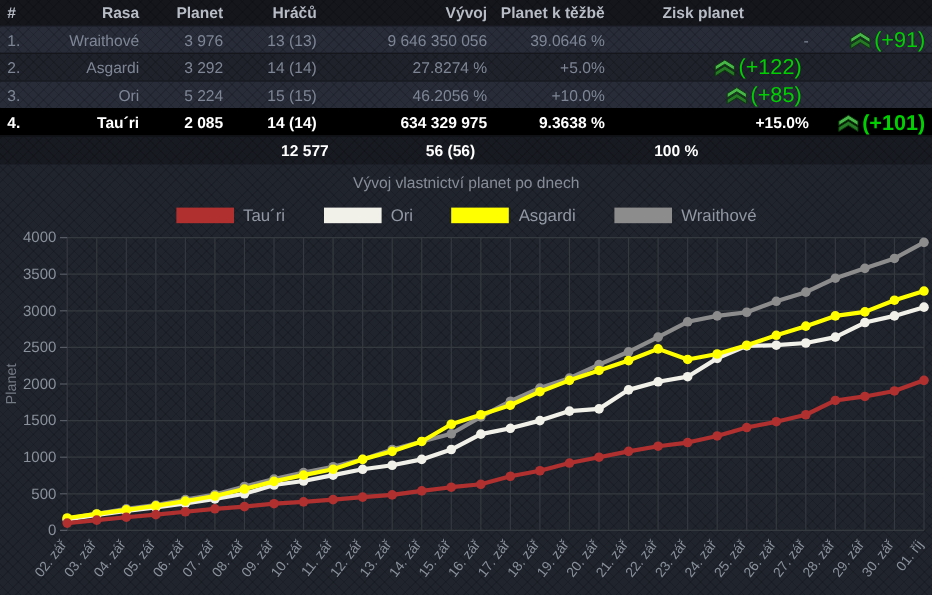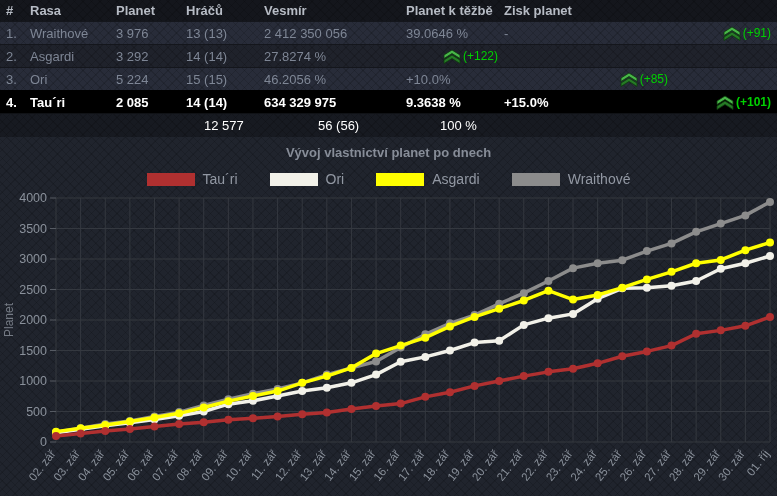--- a/index.html
+++ b/index.html
@@ -27,33 +27,33 @@
     height:21px;background-color:#14161c;color:#b7bcc5;
     font-weight:bold;font-size:13px;
   }
   .trow{
     height:22px;font-size:13px;color:#7e8695;border-top:1px solid #14161c;
   }
   .trow.odd{background-color:#282c39;}
   .trow.even{background-color:#1f222b;}
   .trow.hl{background-color:#000;color:#fff;font-weight:bold;border-top:1px solid #000;}
   .trow.totals{
-    height:23px;background-color:#171a21;color:#fff;font-weight:normal;border-top:1px solid #101216;gap:44px;
-  }
-  .c{text-align:left;}
+    height:23px;background-color:#171a21;color:#fff;font-weight:bold;border-top:1px solid #101216;gap:44px;
+  }
+  .c{text-align:right;}
   .l{text-align:left;padding-left:6px;}
-  .r{text-align:left;padding-right:6px;}
+  .r{text-align:center;padding-right:6px;}
   .gain{
     color:#00d000;display:flex;align-items:center;justify-content:flex-end;
-    gap:1px;padding-right:6px;font-size:12px;
+    gap:1px;padding-right:6px;font-size:18px;
   }
   .gain svg{display:block;}
   
   .chart-title{
-    text-align:center;color:#878d98;font-weight:bold;font-size:13px;
+    text-align:center;color:#878d98;font-weight:normal;font-size:13px;
     padding:8px 0 2px 0;
   }
   .legend{
     display:flex;justify-content:center;align-items:center;gap:32px;
     margin:8px 0 2px 0;height:18px;
   }
   .legend-item{display:flex;align-items:center;gap:8px;cursor:pointer;}
   .legend-swatch{width:48px;height:13px;}
   .legend-label{color:#9298a3;font-size:14px;}
   svg text{font-family:"Liberation Sans", sans-serif;}
@@ -61,48 +61,49 @@
 </head>
 <body>
 
 <div>
 
   <div class="grid-row thead pattern">
     <div class="l">#</div>
     <div class="c">Rasa</div>
     <div class="c">Planet</div>
     <div class="c">Hráčů</div>
-    <div class="c">Vesmír</div>
+    <div class="c">Vývoj</div>
     <div class="c">Planet k těžbě</div>
     <div class="r">Zisk planet</div>
   </div>
 
   <div class="grid-row trow odd pattern">
     <div class="l cell">1.</div>
     <div class="c cell">Wraithové</div>
     <div class="c cell">3 976</div>
     <div class="c cell">13 (13)</div>
-    <div class="c cell">2 412 350 056</div>
+    <div class="c cell">9 646 350 056</div>
     <div class="c cell">39.0646 %</div>
     <div class="c cell">-</div>
     <div class="gain">
       <svg width="20" height="15" viewBox="0 0 20 15">
           <path d="M2 6 L10 1 L18 6 L18 9.5 L10 4.5 L2 9.5 Z" fill="#49b649" stroke="#0c3b0c" stroke-width="0.8"></path>
           <path d="M2 11 L10 6 L18 11 L18 14.5 L10 9.5 L2 14.5 Z" fill="#267a26" stroke="#0c3b0c" stroke-width="0.8"></path>
         </svg>
       <span>(+91)</span>
     </div>
   </div>
 
   <div class="grid-row trow even pattern">
     <div class="l cell">2.</div>
     <div class="c cell">Asgardi</div>
     <div class="c cell">3 292</div>
     <div class="c cell">14 (14)</div>
     <div class="c cell">27.8274 %</div>
+    <div class="c cell">+5.0%</div>
     <div class="gain">
       <svg width="20" height="15" viewBox="0 0 20 15">
           <path d="M2 6 L10 1 L18 6 L18 9.5 L10 4.5 L2 9.5 Z" fill="#49b649" stroke="#0c3b0c" stroke-width="0.8"></path>
           <path d="M2 11 L10 6 L18 11 L18 14.5 L10 9.5 L2 14.5 Z" fill="#267a26" stroke="#0c3b0c" stroke-width="0.8"></path>
         </svg>
       <span>(+122)</span>
     </div>
   </div>
 
   <div class="grid-row trow odd pattern">

